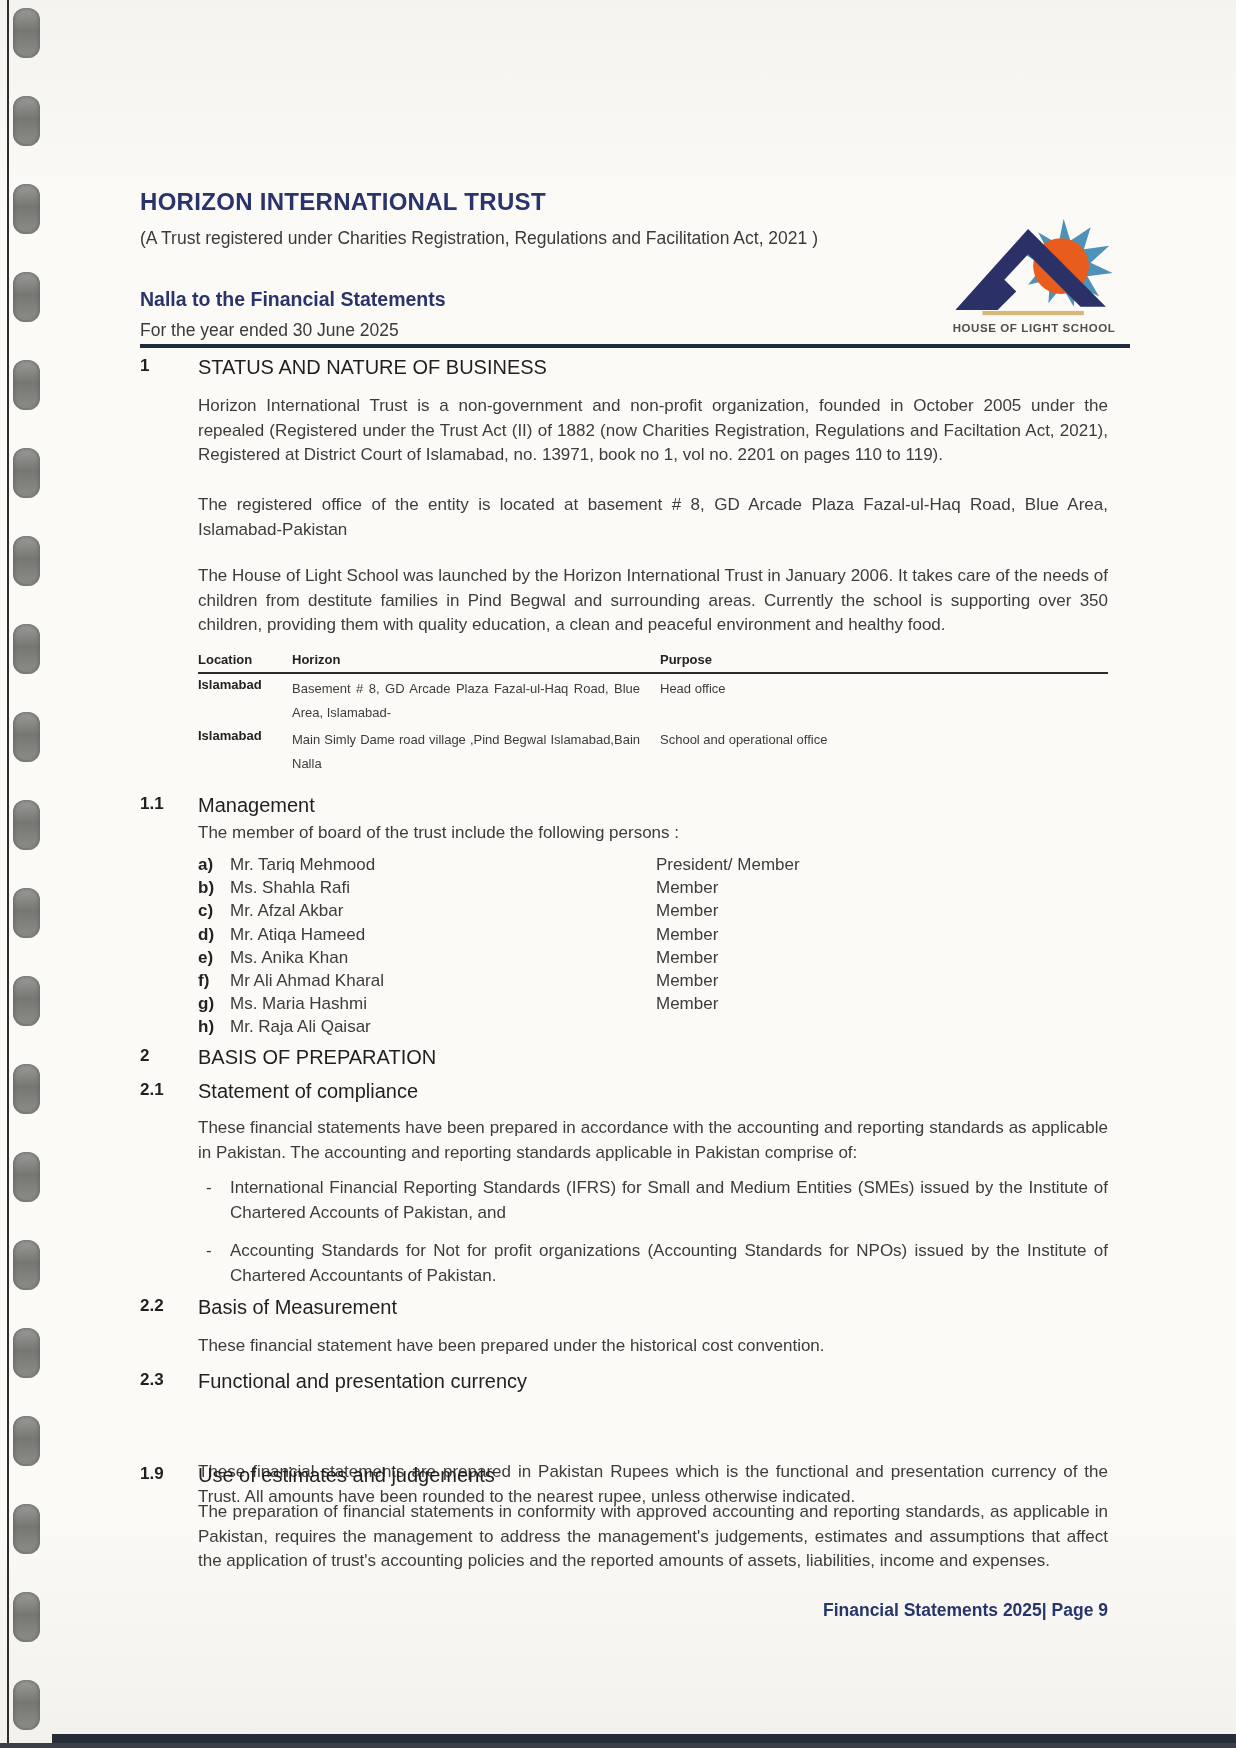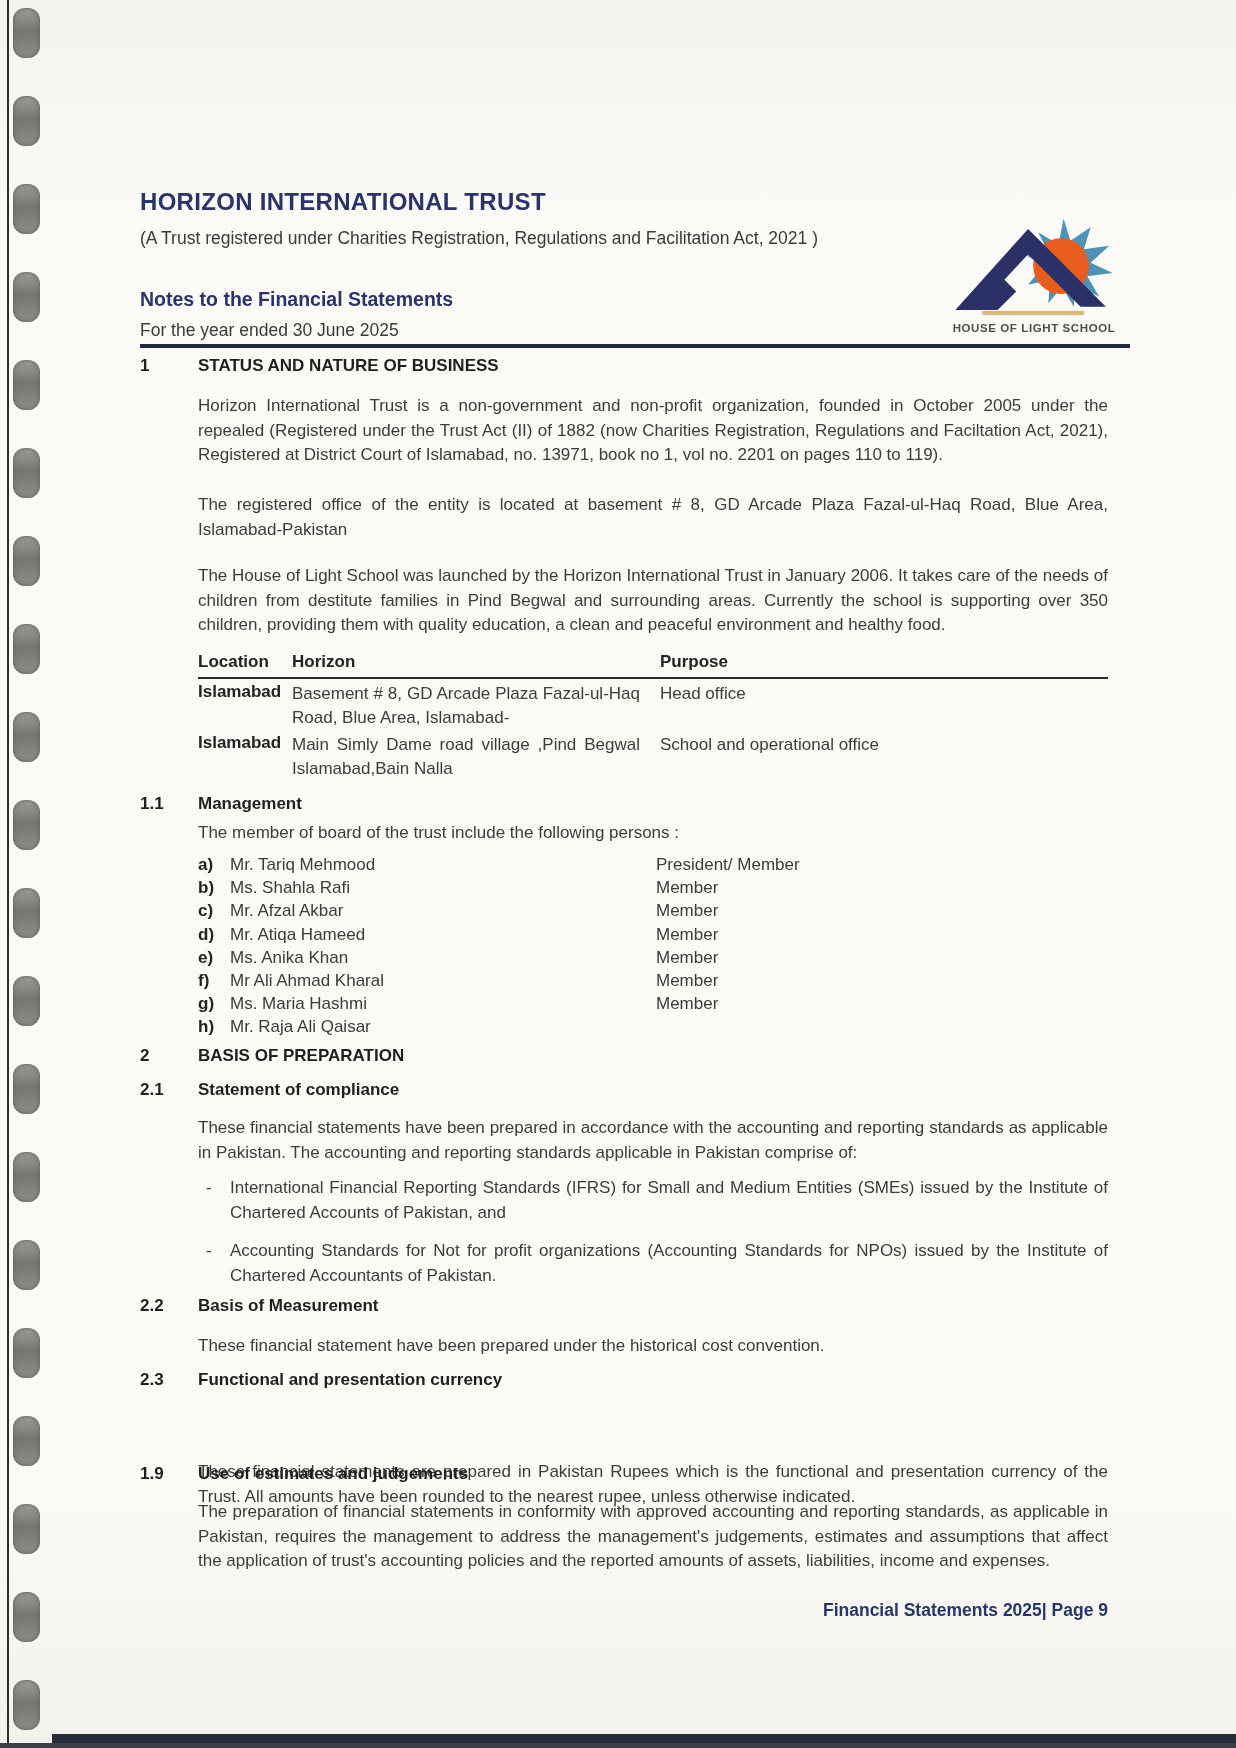--- a/index.html
+++ b/index.html
@@ -19,24 +19,24 @@
   
   .abs{position:absolute;}
   .org-name{left:140px;top:188px;font-size:24px;font-weight:bold;color:#2a336a;letter-spacing:.3px;}
   .org-sub{left:140px;top:228px;font-size:17.5px;color:#3a3a3a;}
   .doc-title{left:140px;top:288px;font-size:19.5px;font-weight:bold;color:#2a336a;}
   .doc-period{left:140px;top:320px;font-size:17.5px;color:#3a3a3a;}
   .main-rule{left:140px;top:344px;width:990px;height:4px;background:#232b42;}
   
   .secrow{left:140px;width:968px;display:flex;}
   .secrow .num{width:58px;font-weight:bold;font-size:17px;color:#1f1f1f;flex:0 0 58px;}
-  .secrow .stitle{font-weight:bold;font-size:17px;color:#1f1f1f;}
+  .secrow .stitle{font-weight:normal;font-size:20px;color:#1f1f1f;}
   .para{left:198px;width:910px;font-size:17px;line-height:24.5px;text-align:justify;color:#3c3c3c;}
   
-  .offices{left:198px;top:652px;width:910px;font-size:17px;}
+  .offices{left:198px;top:652px;width:910px;font-size:13px;}
   .t-head{display:grid;grid-template-columns:94px 368px 1fr;font-weight:bold;color:#222;
           padding-bottom:5px;border-bottom:2.5px solid #2b2b2b;}
   .t-row{display:grid;grid-template-columns:94px 368px 1fr;padding-top:3px;}
   .t-loc{font-weight:bold;color:#222;}
   .t-addr{padding-right:20px;text-align:justify;line-height:24px;}
   .t-purp{line-height:24px;}
   
   .members{left:198px;top:853px;width:910px;font-size:17px;}
   .m-row{display:grid;grid-template-columns:32px 426px auto;line-height:23.2px;}
   .m-letter{font-weight:bold;color:#222;}
@@ -77,21 +77,21 @@
       <div class="hole" style="top: 1504px;"></div>
       <div class="hole" style="top: 1592px;"></div>
       <div class="hole" style="top: 1680px;"></div>
     </div>
   <div class="edge-line"></div>
   <div class="bottom-strip"></div>
   <div class="bottom-strip2"></div>
 
   <div class="abs org-name">HORIZON INTERNATIONAL TRUST</div>
   <div class="abs org-sub">(A Trust registered under Charities Registration, Regulations and Facilitation Act, 2021 )</div>
-  <div class="abs doc-title">Notes to the Financial Statements</div>
+  <div class="abs doc-title">Nalla to the Financial Statements</div>
   <div class="abs doc-period">For the year ended 30 June 2025</div>
   <div class="abs main-rule"></div>
 
   <div class="abs logo">
     <svg width="192" height="104" viewBox="0 0 190 123">
       <polygon fill="#4e92b8" points="130,8 138,34 162,18 154,44 184,40 162,60 188,72 158,76 172,100 144,86 142,112 128,88 112,108 114,80 88,86 106,64 84,50 112,48 100,24 124,38"></polygon>
       <circle cx="127" cy="64" r="33" fill="#e85c1e"></circle>
       <path fill="#2b3166" d="M2,116 L88,20 L180,112 L150,112 L88,50 L60,80 L74,94 L52,116 Z"></path>
       <rect x="34" y="117" width="120" height="5" fill="#d8b87a"></rect>
     </svg>

